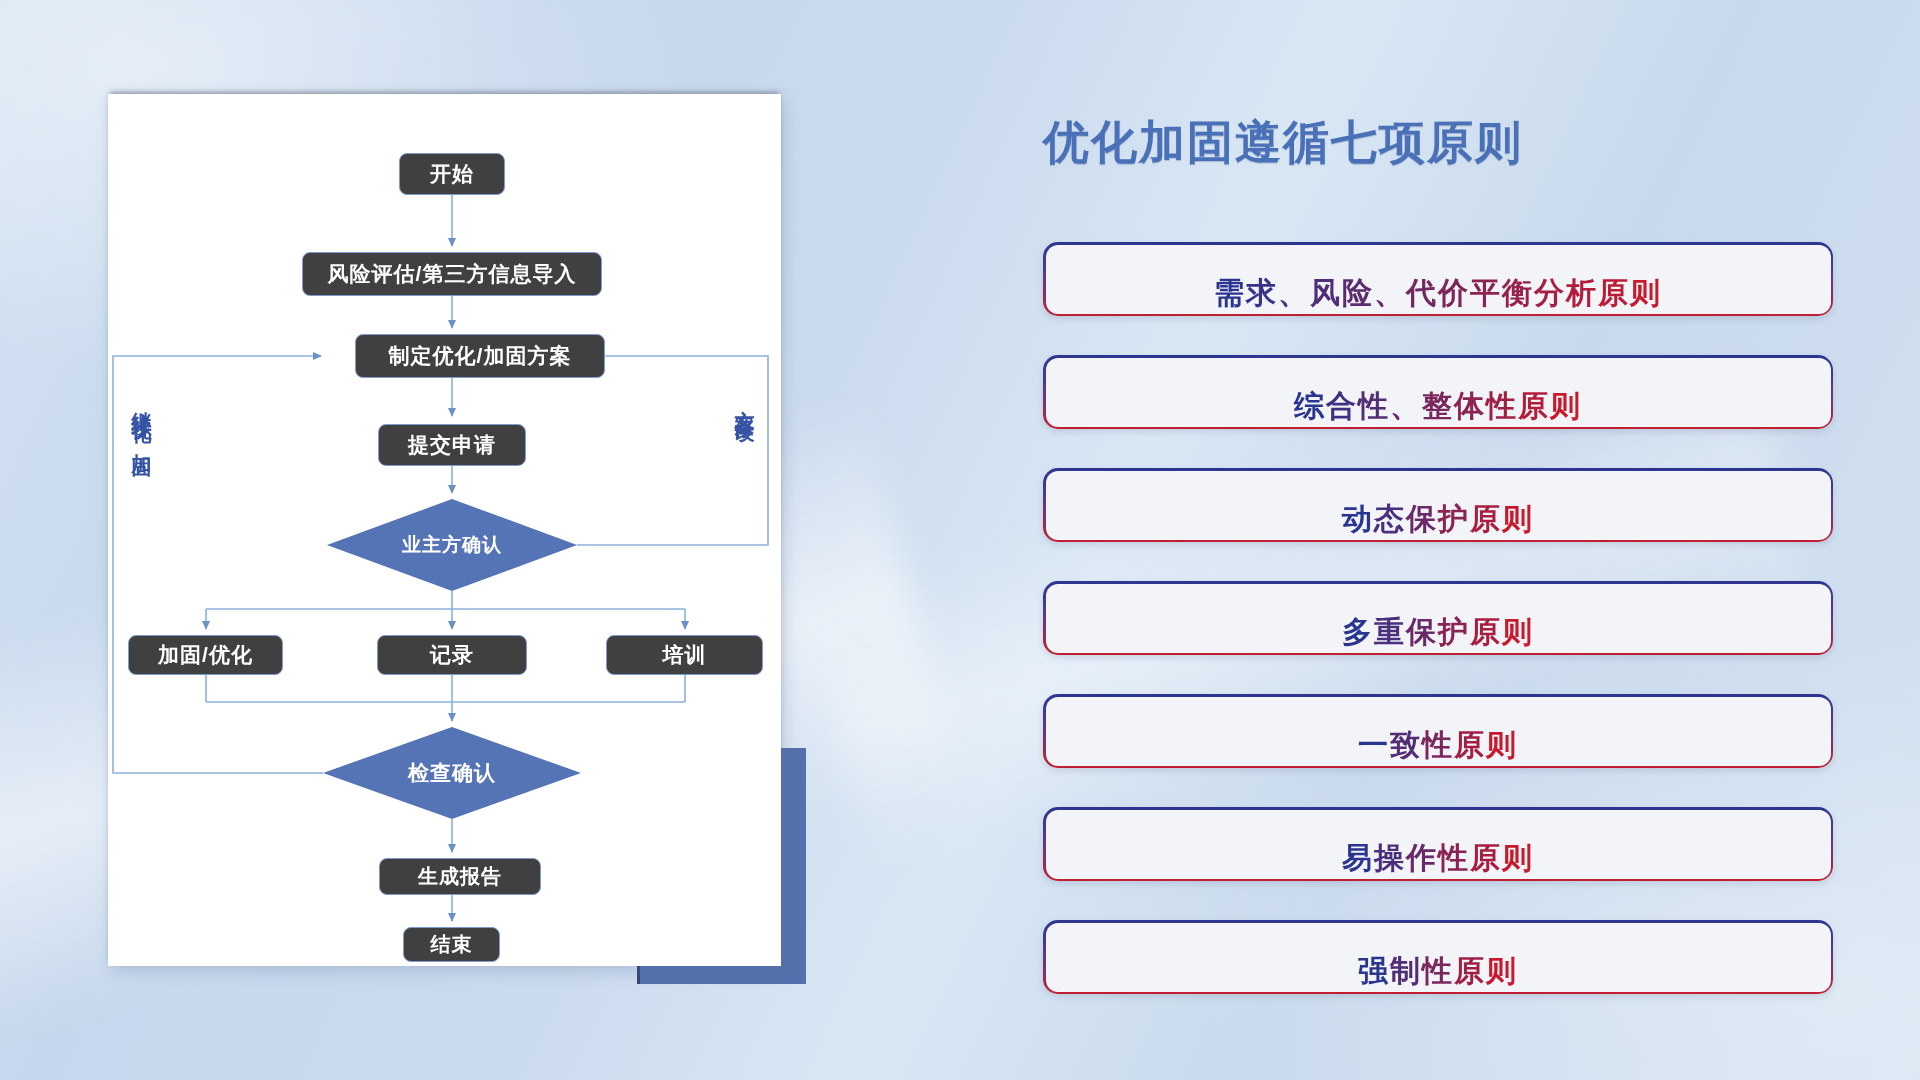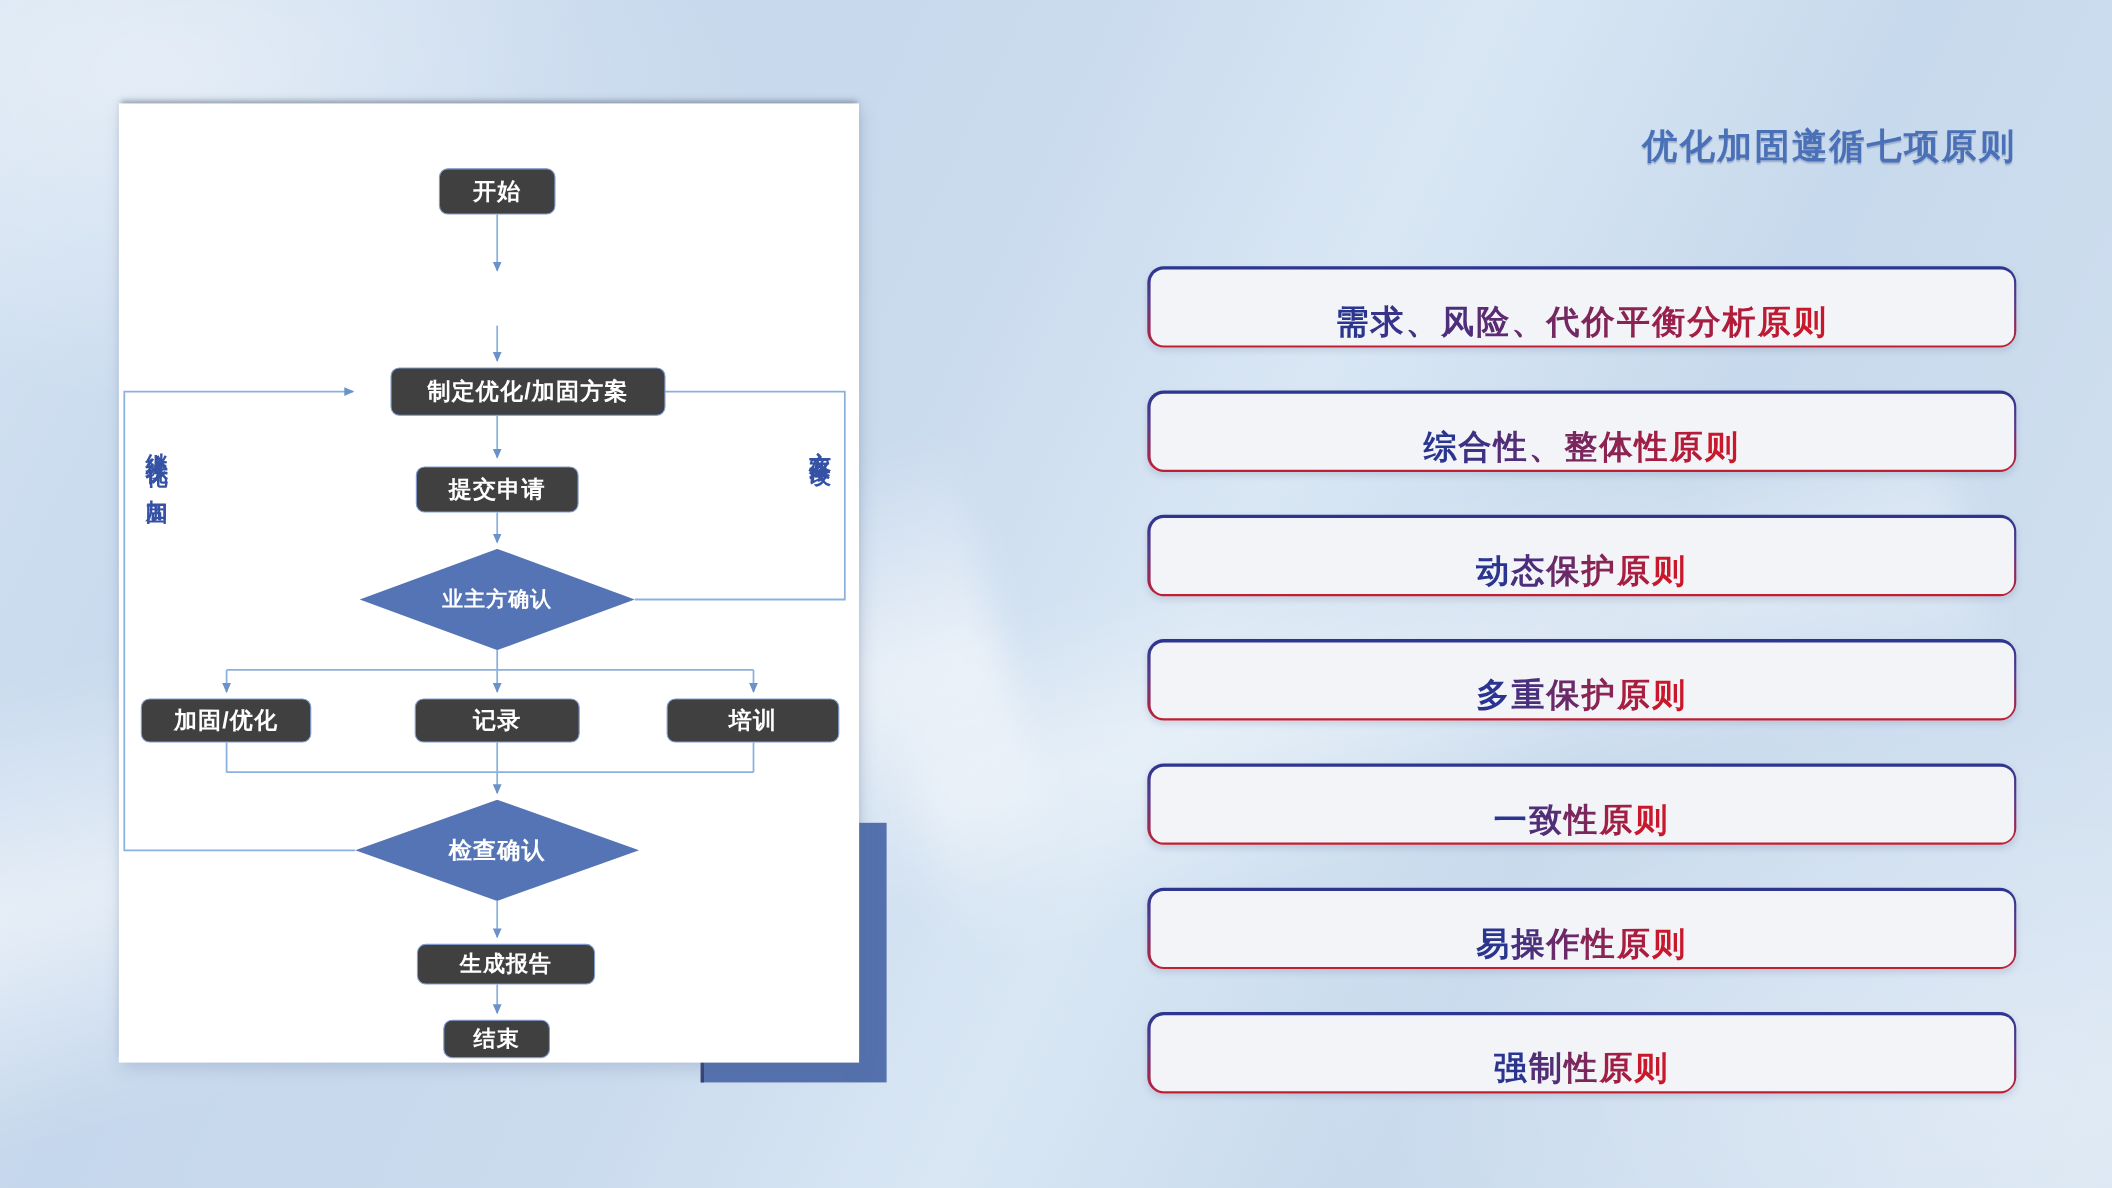--- a/index.html
+++ b/index.html
@@ -47,22 +47,22 @@
   #n-end       { left:295px; top:833px; width:97px;  height:35px; font-size:20px; }
 
   #flow-lines { position:absolute; left:0; top:0; width:673px; height:872px; }
 
   .loop-label { position:absolute; writing-mode:vertical-rl; text-orientation:upright;
     color:#3552a5; font-weight:bold; font-size:20px; letter-spacing:4px; line-height:1; }
   #label-left-loop  { left:24px;  top:302px; }
   #label-right-loop { left:627px; top:300px; }
 
   
-  #panel-title { position:absolute; left:1043px; top:112px; width:790px; text-align:right;
-    font-size:32px; font-weight:bold; letter-spacing:2px; color:#4a70b8;
+  #panel-title { position:absolute; left:1043px; top:112px; width:790px; text-align:left;
+    font-size:46px; font-weight:bold; letter-spacing:2px; color:#4a70b8;
     text-shadow:0 1px 1px rgba(40,60,110,.25); }
   #principle-list { position:absolute; left:1043px; top:242px; width:790px; }
   .principle { width:790px; height:74px; margin-bottom:39px; border-radius:15px; padding:2.5px;
     background:linear-gradient(180deg,#2b3590 0%,#5b3a8a 45%,#c31e2f 100%);
     box-shadow:0 3px 6px rgba(90,100,140,.18); }
   .principle-inner { width:100%; height:100%; border-radius:12px; background:#f3f4f8;
     display:flex; align-items:flex-end; justify-content:center; }
   .principle-label { font-size:30px; font-weight:600; letter-spacing:2px; white-space:nowrap; }
 </style>
 </head>
@@ -96,20 +96,21 @@
       <path d="M98 608 H577"></path>
       <path d="M344 581 V627" marker-end="url(#arr)"></path>
       <path d="M344 725 V758" marker-end="url(#arr)"></path>
       <path d="M344 801 V827" marker-end="url(#arr)"></path>
       <path d="M469 451 H660 V262 H475" marker-end="url(#arr)"></path>
       <path d="M215 679 H5 V262 H213" marker-end="url(#arr)"></path>
     </g>
   </svg>
 
   <div class="fc-node" id="n-start">开始</div>
+  <div class="fc-node" id="n-risk">风险评估/第三方信息导入</div>
   <div class="fc-node" id="n-plan">制定优化/加固方案</div>
   <div class="fc-node" id="n-submit">提交申请</div>
   <div class="fc-diamond" id="n-confirm">业主方确认</div>
   <div class="fc-node" id="n-reinforce">加固/优化</div>
   <div class="fc-node" id="n-record">记录</div>
   <div class="fc-node" id="n-train">培训</div>
   <div class="fc-diamond" id="n-check">检查确认</div>
   <div class="fc-node" id="n-report">生成报告</div>
   <div class="fc-node" id="n-end">结束</div>
 

